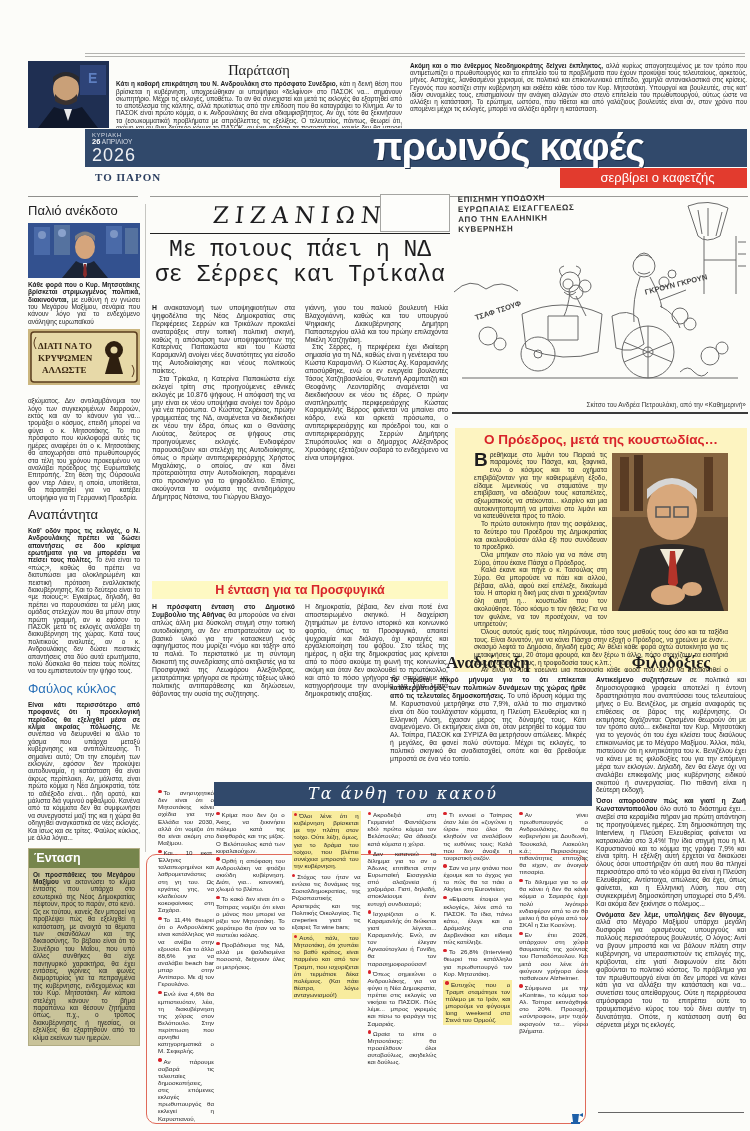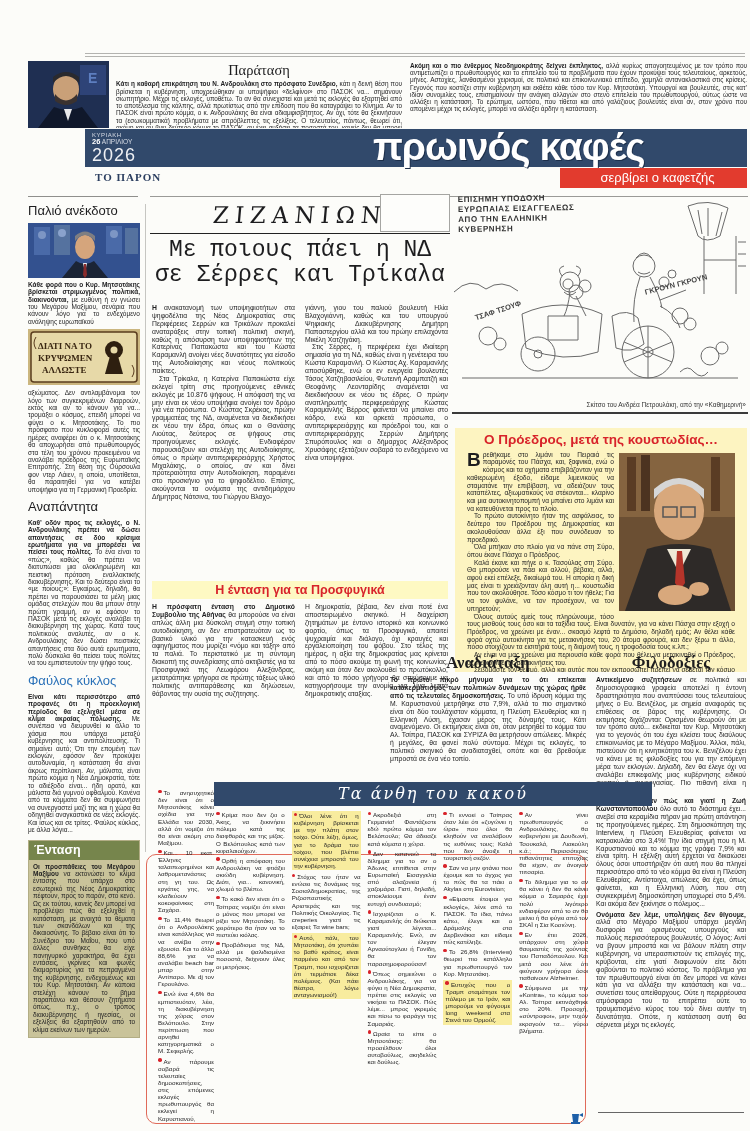--- a/index.html
+++ b/index.html
@@ -34,21 +34,21 @@
   .mast-title{position:absolute;left:288px;top:-4px;color:#fff;font-size:39px;font-weight:bold;letter-spacing:-1px;white-space:nowrap;text-shadow:1px 1px 0 #1d2f4a;}
   .brand{left:95px;top:171px;font-family:"Liberation Serif",serif;font-weight:bold;font-size:11px;color:#2c3f60;letter-spacing:1px;}
   .tagline{left:560px;top:168px;width:187px;height:20px;background:#e23b2e;color:#fff;font-size:13px;text-align:center;line-height:20px;padding-left:8px;}
 
   
   .sidebar{left:28px;top:202px;width:112px;height:922px;overflow:hidden;font-size:6.5px;line-height:1.14;}
   .sb-head{font-size:13px;font-weight:normal;margin:2px 0 4px;}
   .sb-head.blue{color:#2a71b8;}
   .sb-photo{width:112px;height:55px;margin-bottom:3px;}
   .sb-cap{font-size:6.5px;margin-bottom:4px;}
-  .keyhole{width:112px;height:56px;margin:3px 0 4px;}
+  .keyhole{width:112px;height:56px;margin:3px 0 12px;}
   .sb-sec{margin-bottom:7px;}
   .entasi-box{background:#c9c39a;border:1px solid #b2ad85;padding:0 0 4px;}
   .entasi-title{background:#76854c;color:#fff;font-weight:bold;font-size:12.5px;padding:2px 5px;margin-bottom:3px;}
   .entasi-box .ebody{padding:0 4px;}
 
   
   .center{left:152px;top:200px;width:296px;}
   .kicker{text-align:center;font-family:"DejaVu Serif",serif;font-size:23px;letter-spacing:6px;transform:skewX(-5deg);margin-top:2px;}
   .kicker-rule{position:absolute;left:-2px;top:33px;width:300px;height:1px;background:#222;}
   .empty-box{position:absolute;left:228px;top:-6px;width:70px;height:38px;border:1px solid #a5a5a2;background:#fdfdfb;}
@@ -61,37 +61,37 @@
   
   .cartoon{left:452px;top:188px;width:296px;height:226px;}
   .hw{position:absolute;left:6px;top:6px;font-size:8px;font-weight:bold;letter-spacing:.6px;line-height:1.25;color:#333;transform:rotate(-1deg);}
   .sfx{position:absolute;font-size:7.5px;font-weight:bold;color:#444;}
   .sfx1{left:22px;top:118px;transform:rotate(-18deg);}
   .sfx2{left:192px;top:92px;transform:rotate(-14deg);}
   .cart-cap{position:absolute;right:2px;bottom:6px;font-size:6.5px;color:#333;}
   .cart-rule{position:absolute;left:0;bottom:0;width:100%;height:2px;background:#3a3a3a;}
 
   
-  .ybox{left:455px;top:428px;width:292px;height:244px;background:#fdf4c1;padding:3px 12px;overflow:hidden;font-size:6.6px;line-height:1.17;}
+  .ybox{left:455px;top:428px;width:292px;height:244px;background:#fdf4c1;padding:3px 19px;overflow:hidden;font-size:6.6px;line-height:1.17;}
   .ybox h2{margin:1px 0 3px;color:#d8232a;font-size:13.5px;text-align:center;font-weight:bold;}
   .yphoto{float:right;width:116px;height:158px;margin:2px 0 3px 5px;}
   .ypara{text-align:justify;}
   .ypara+.ypara{text-indent:7px;}
   .ybody>.ypara:first-of-type::first-letter{float:left;font-size:19px;line-height:15px;padding:1px 2px 0 0;font-weight:bold;color:#1d1d1f;}
 
   
   .sechead{font-family:"Liberation Serif",serif;font-size:16.5px;font-weight:bold;text-align:center;margin:0 0 4px;}
   .anad{left:390px;top:653px;width:196px;height:128px;overflow:hidden;font-size:6.8px;line-height:1.16;}
   .filo{left:596px;top:653px;width:150px;height:454px;overflow:hidden;font-size:6.8px;line-height:1.16;}
   .filo .para{margin-bottom:3px;text-indent:0;}
   .filo-rule{left:598px;top:1112px;width:146px;height:1px;background:#666;}
 
   
   .anthi{left:146px;top:780px;width:444px;height:349px;}
-  .banner{position:absolute;left:68px;top:2px;width:438px;height:24px;background:#31496b;color:#fff;
+  .banner{position:absolute;left:68px;top:2px;width:378px;height:24px;background:#31496b;color:#fff;
           font-family:"DejaVu Serif",serif;font-style:italic;font-size:16px;text-align:center;line-height:24px;letter-spacing:2px;}
   .redbox{position:absolute;left:0;top:74px;width:440px;height:270px;border:1.5px solid #e06a5a;border-radius:10px;}
   .a-col1{position:absolute;left:12px;top:9px;width:56px;font-size:6.2px;line-height:1.15;height:334px;overflow:hidden;}
   .a-cols{position:absolute;left:70px;top:31px;width:372px;height:312px;display:flex;gap:7px;overflow:hidden;}
   .a-col{flex:1;font-size:6.2px;line-height:1.15;}
   .bi{text-align:justify;margin-bottom:3px;}
   .bi .dot{display:inline-block;width:3.5px;height:3.5px;border-radius:50%;background:#d8232a;margin-right:2px;vertical-align:2px;}
   .bi.hl{background:#f8ec9e;padding:1px 2px;}
   .endmark{float:right;margin-top:2px;}
 

